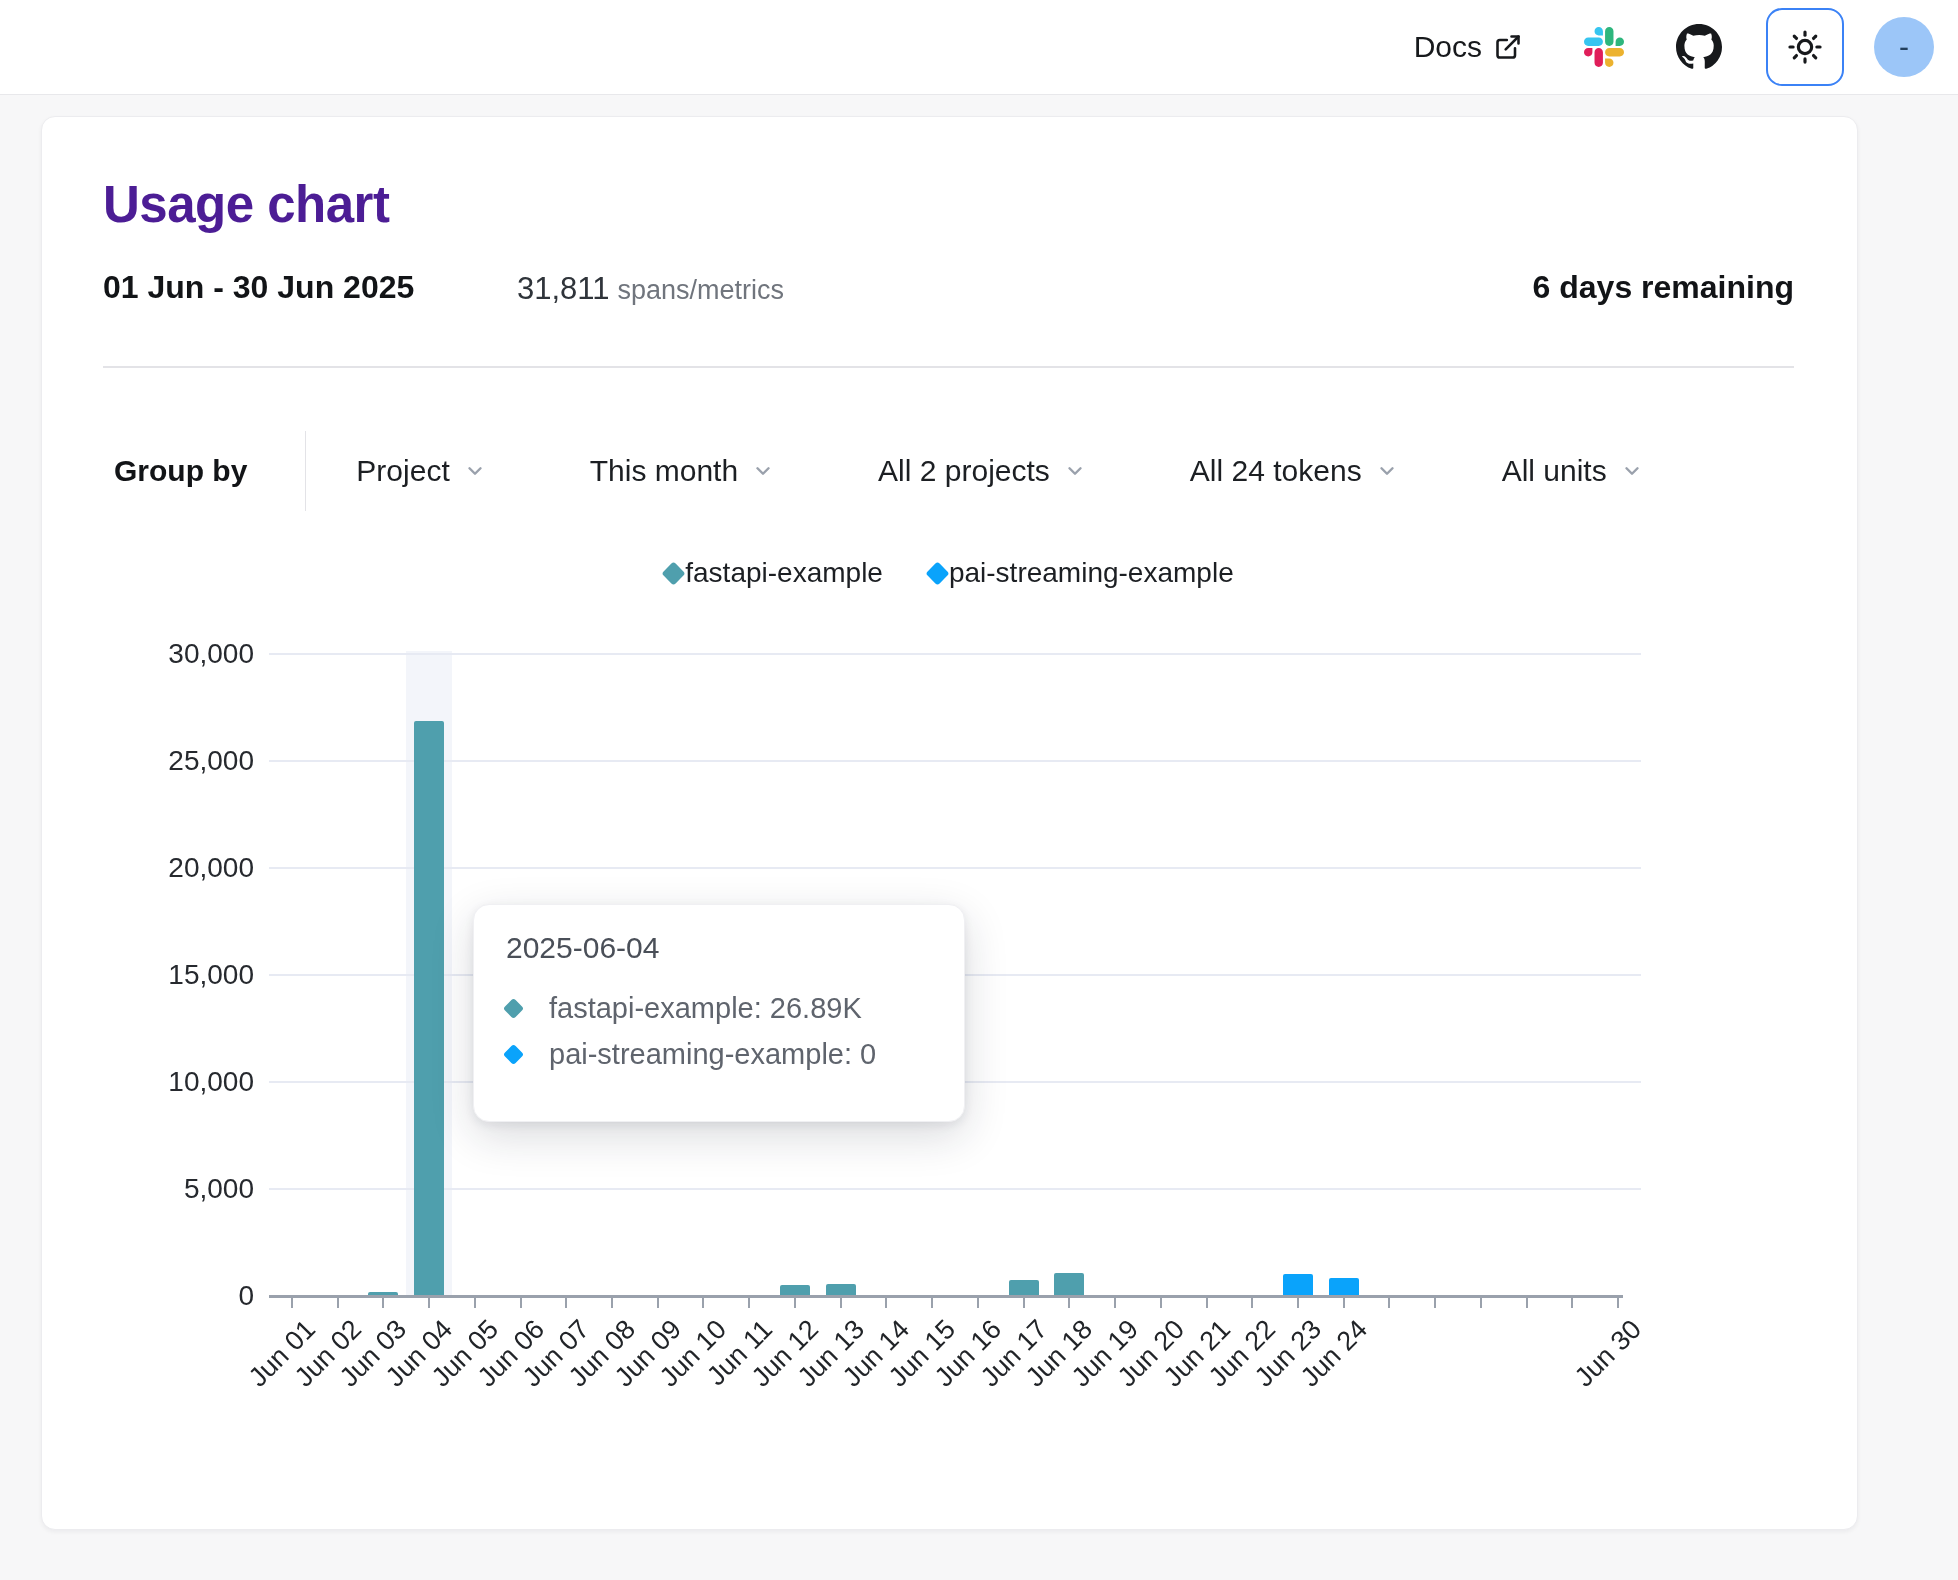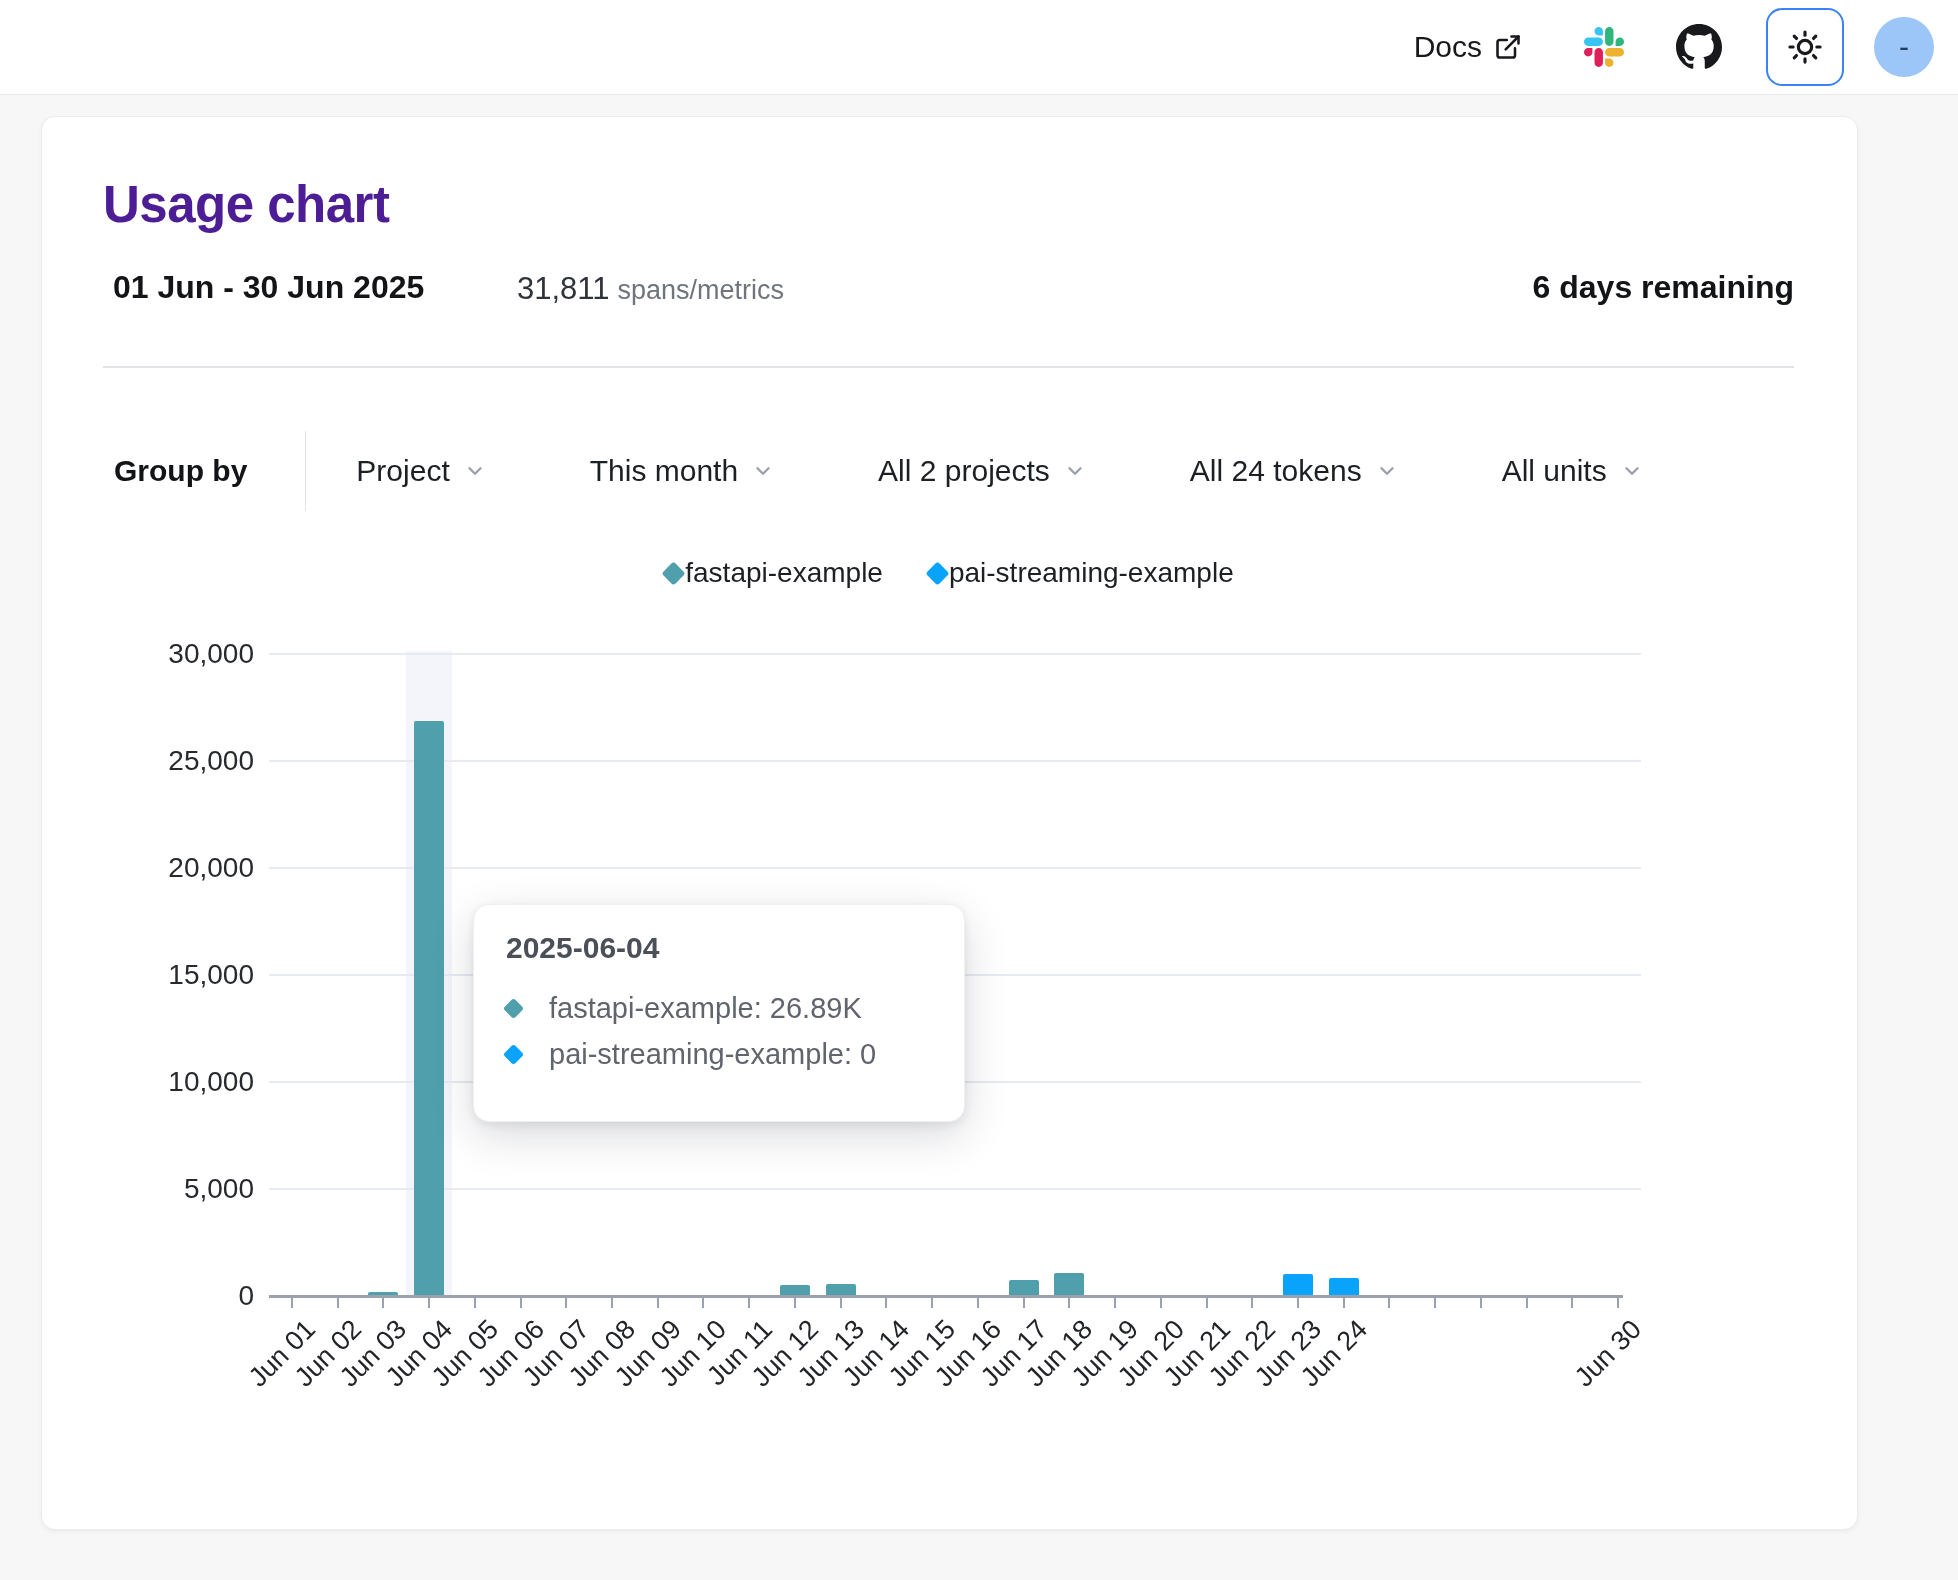--- a/index.html
+++ b/index.html
@@ -29,21 +29,21 @@
     font-size:30px; color:#23405e; cursor:pointer; border:none;
   }
   
   .card {
     position:absolute; left:41px; top:116px; width:1817px; height:1414px;
     background:#ffffff; border:1px solid #ececef; border-radius:14px;
     box-shadow:0 2px 4px rgba(20,20,43,.05);
   }
   .card-title { position:absolute; left:61px; top:58px; font-size:51px; font-weight:700; color:#4c1d95; letter-spacing:-0.5px; }
   .meta-row { position:absolute; left:61px; right:63px; top:152px; height:44px; }
-  .date-range { position:absolute; left:10px; top:0; font-size:32px; font-weight:700; color:#121417; }
+  .date-range { position:absolute; left:0; top:0; font-size:32px; font-weight:700; color:#121417; }
   .usage-stat { position:absolute; left:414px; top:2px; font-size:31px; color:#2f343a; }
   .usage-unit { font-size:27px; color:#70757d; margin-left:8px; }
   .remaining { position:absolute; right:0; top:0; font-size:32px; font-weight:700; color:#121417;text-align:center; }
   .divider { position:absolute; left:61px; right:63px; top:249px; height:2px; background:#e3e3e7; }
   
   .filter-row { position:absolute; left:72px; top:314px; height:80px; display:flex; align-items:center; }
   .group-by { font-size:30px; font-weight:700; color:#121417; }
   .vsep { width:1px; height:80px; background:#e3e3e7; margin-left:58px; margin-right:50px; }
   .dropdowns { display:flex; align-items:center; gap:104px; }
   .dropdown { display:flex; align-items:center; gap:14px; background:none; border:none; cursor:pointer; font-size:30px; color:#1c1f23; font-family:inherit; }
@@ -61,21 +61,21 @@
   .x-label { position:absolute; width:110px; text-align:right; font-size:27px; color:#212428;
              transform-origin:100% 0; transform:rotate(-45deg); white-space:nowrap; z-index:2; }
   .bar { position:absolute; width:30px; border-radius:2px 2px 0 0; z-index:3; pointer-events:auto; cursor:pointer; }
   
   .tooltip {
     position:absolute; left:431px; top:787px; width:492px; height:218px;
     background:#ffffff; border:1px solid #f0f0f3; border-radius:16px;
     box-shadow:0 14px 44px rgba(25,30,50,.16), 0 3px 10px rgba(25,30,50,.08);
     padding:26px 32px; z-index:10;
   }
-  .tooltip-title { font-size:30px; font-weight:700; color:#4a4f58; margin-bottom:20px; }
+  .tooltip-title { font-size:30px; font-weight:400; color:#4a4f58; margin-bottom:20px; }
   .tooltip-row { display:flex; align-items:center; gap:28px; font-size:29px; color:#5f646d; height:46px; }
   .tooltip-row .diamond { width:15px; height:15px; }
 </style>
 </head>
 <body>
 
 <header class="topbar">
   <div class="topbar-right">
     <a class="docs-link">
       <span>Docs</span>

